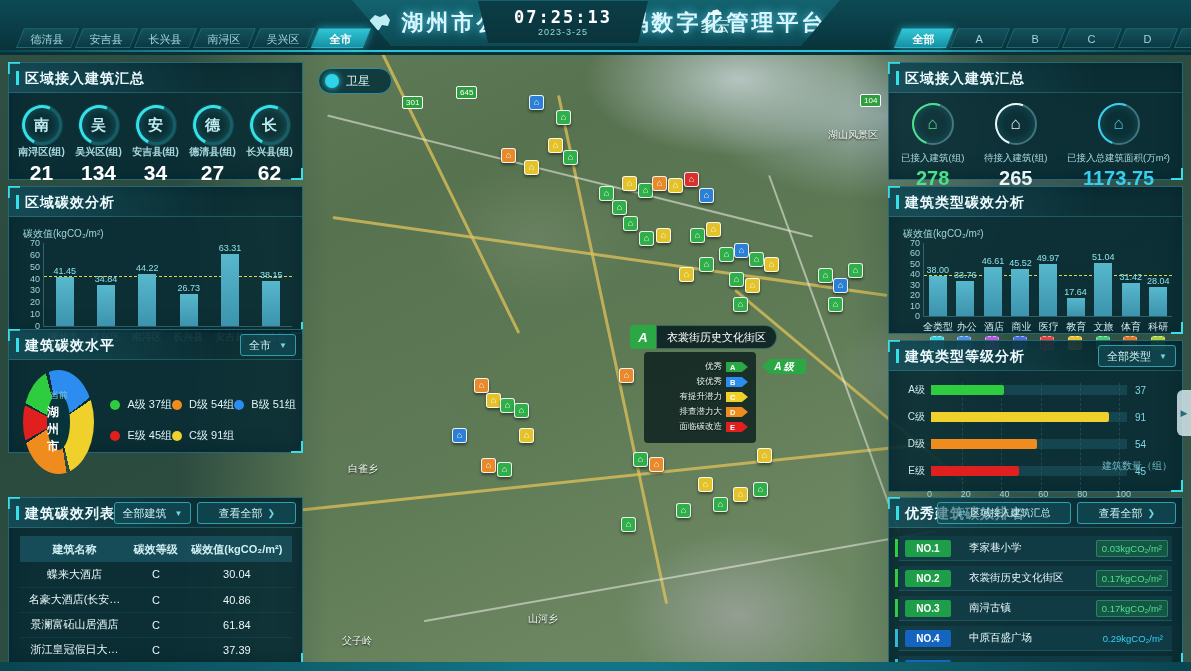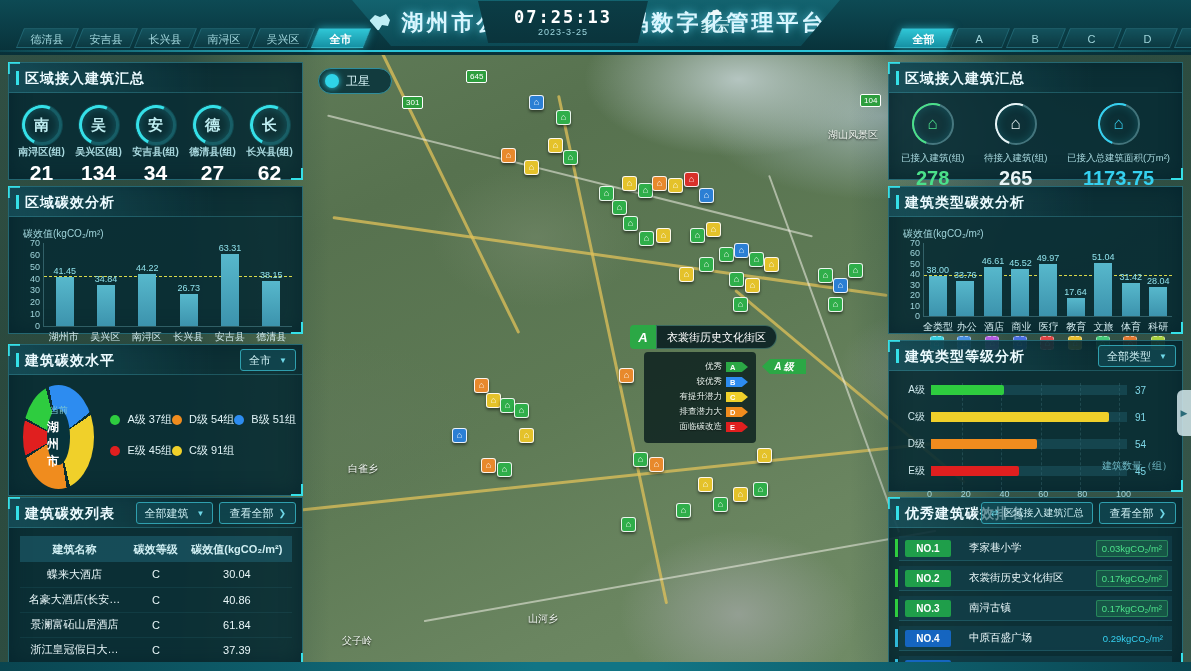--- a/index.html
+++ b/index.html
@@ -88,21 +88,21 @@
   .panel::after { content:""; position:absolute; right:-1px; bottom:-1px; width:10px; height:10px;
     border-right:2px solid #35e0e8; border-bottom:2px solid #35e0e8; }
   .p-title { height:30px; line-height:30px; padding-left:16px; color:#ecfbff; font-weight:bold; font-size:14px;
     letter-spacing:1px; border-bottom:1px solid rgba(62,160,176,.35); position:relative;
     background:linear-gradient(90deg, rgba(40,130,148,.35), rgba(40,130,148,0) 70%); }
   .p-title::before { content:""; position:absolute; left:7px; top:8px; width:3px; height:14px; background:#35e0e8; }
   .p-head-row { position:absolute; right:6px; top:4px; display:flex; gap:6px; }
   .dropdown { height:22px; padding:0 8px; border:1px solid #2f9fae; border-radius:3px; color:#cdeef2; font-size:11px;
     background:rgba(18,80,92,.6); display:flex; align-items:center; gap:8px; cursor:pointer; }
   .dropdown .caret { font-size:8px; color:#6fd8e8; }
-  .btn { height:22px; padding:0 9px; border:1px solid #2f9fae; border-radius:3px; color:#cdeef2; font-size:11px;
+  .btn { height:22px; padding:0 20px; border:1px solid #2f9fae; border-radius:3px; color:#cdeef2; font-size:11px;
     background:rgba(18,80,92,.6); display:flex; align-items:center; gap:5px; cursor:pointer; }
   .btn .arr { color:#6fd8e8; font-size:9px; }
 
   
   #region-stats { display:flex; justify-content:space-around; padding:12px 4px 0; }
   .rs-item { display:flex; flex-direction:column; align-items:center; width:54px; }
   .rs-ring { width:40px; height:40px; border-radius:50%; border:3px solid rgba(47,180,196,.35);
     box-shadow:0 0 0 1px rgba(47,212,232,.15), inset 0 0 8px rgba(47,212,232,.25); position:relative;
     display:flex; align-items:center; justify-content:center; }
   .rs-ring::before { content:""; position:absolute; inset:-3px; border-radius:50%;
@@ -246,21 +246,21 @@
     <div class="marker" style="left: 733px; top: 432px; background: rgb(228, 194, 42);">⌂</div>
     <div class="marker" style="left: 753px; top: 427px; background: rgb(47, 174, 74);">⌂</div>
     <div class="marker" style="left: 621px; top: 462px; background: rgb(47, 174, 74);">⌂</div>
     <div class="marker" style="left: 757px; top: 393px; background: rgb(228, 194, 42);">⌂</div>
     <div class="marker" style="left: 676px; top: 448px; background: rgb(47, 174, 74);">⌂</div>
     <div class="map-label" style="left: 712px; top: -13px;">太湖</div>
     <div class="map-label" style="left: 828px; top: 73px;">湖山风景区</div>
     <div class="map-label" style="left: 348px; top: 407px;">白雀乡</div>
     <div class="map-label" style="left: 342px; top: 579px;">父子岭</div>
     <div class="map-label" style="left: 528px; top: 557px;">山河乡</div>
-    <div class="road-badge" style="left: 456px; top: 15px; margin-left: 10px;">645</div>
+    <div class="road-badge" style="left: 456px; top: 31px;">645</div>
     <div class="road-badge" style="left: 402px; top: 41px;">301</div>
     <div class="road-badge" style="left: 860px; top: 39px;">104</div>
   </div>
 
 <div id="sat-toggle">
   <span class="dot"></span>
   <span>卫星</span>
 </div>
 
 <div id="map-tooltip">
@@ -411,21 +411,21 @@
         <span class="xcat">湖州市</span>
         <span class="xcat">吴兴区</span>
         <span class="xcat">南浔区</span>
         <span class="xcat">长兴县</span>
         <span class="xcat">安吉县</span>
         <span class="xcat">德清县</span>
       </div>
     </div>
 </div>
 
-<div class="panel" style="left:8px;top:344px;height:152px;">
+<div class="panel" style="left:8px;top:329px;height:124px;">
   <div class="p-title">建筑碳效水平</div>
   <div class="p-head-row">
     <div class="dropdown">
       <span>全市</span>
       <span class="caret">▼</span>
     </div>
   </div>
   <div id="donut-wrap">
     <div id="donut" style="background: conic-gradient(from -60deg, rgb(46, 204, 63) 0deg, rgb(46, 204, 63) 45.2518deg, transparent 45.2518deg, transparent 49.2518deg, rgb(45, 140, 240) 49.2518deg, rgb(45, 140, 240) 111.626deg, transparent 111.626deg, transparent 115.626deg, rgb(240, 208, 42) 115.626deg, rgb(240, 208, 42) 226.921deg, transparent 226.921deg, transparent 230.921deg, rgb(240, 140, 30) 230.921deg, rgb(240, 140, 30) 296.964deg, transparent 296.964deg, transparent 300.964deg, rgb(224, 31, 31) 300.964deg, rgb(224, 31, 31) 356deg, transparent 356deg, transparent 360deg);">
       <div class="hole">

